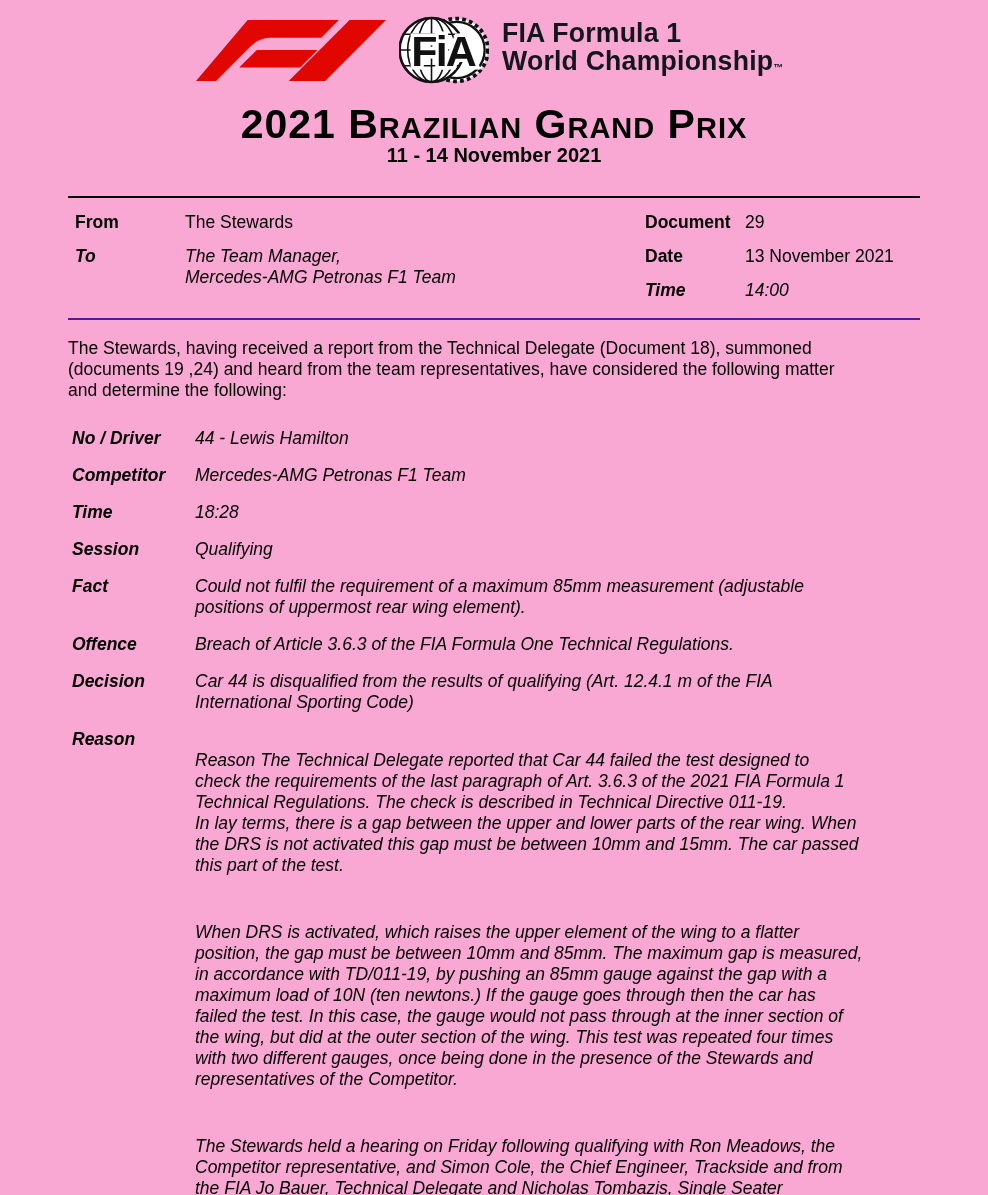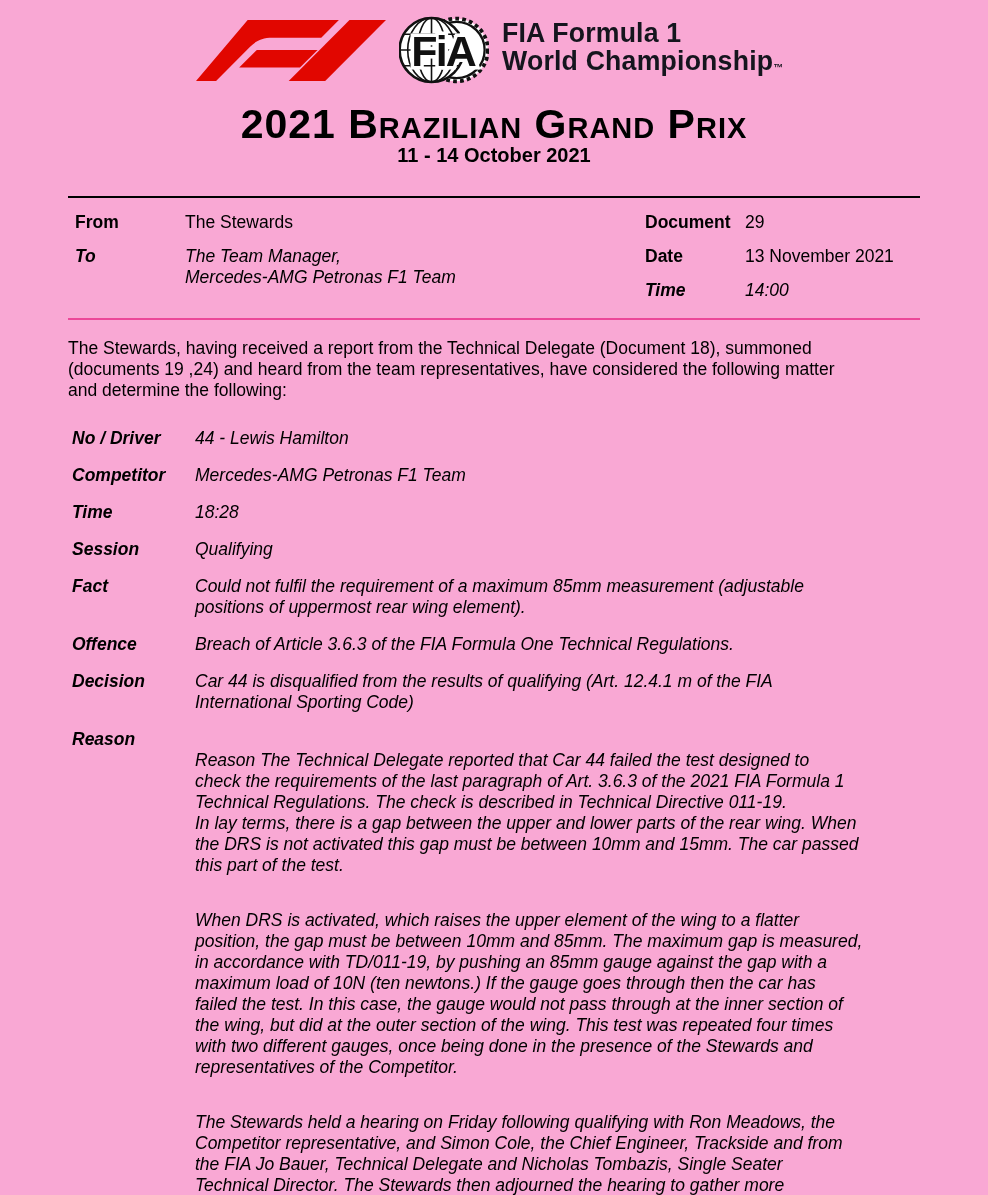--- a/index.html
+++ b/index.html
@@ -25,38 +25,38 @@
   
   .title-block { text-align: center; margin-top: 12px; }
   .event-title {
     margin: 0; font-size: 41px; line-height: 40px; font-weight: bold;
     font-variant: small-caps; letter-spacing: 1px;
   }
   .event-dates { margin: 0; font-size: 20px; line-height: 22px; font-weight: bold; }
   
   .meta {
     margin: 30px 68px 0 68px;
-    border-top: 2px solid #000; border-bottom: 2px solid #ec4899;
+    border-top: 2px solid #000; border-bottom: 2px solid #4c1d95;
     padding: 14px 0 17px 0; display: flex;
   }
   .meta-left { flex: 1; padding-left: 7px; }
   .meta-right { width: 275px; }
   .meta-row { display: flex; margin-bottom: 13px; }
   .meta-row:last-child { margin-bottom: 0; font-style: italic; }
   .meta-label { font-weight: bold; width: 110px; flex-shrink: 0; }
   .meta-right .meta-label { width: 100px; }
   .meta-value { white-space: pre-line; }
   
   .intro { margin: 18px 68px 0 68px; white-space: pre-line; }
   .fields { margin: 27px 68px 0 68px; }
   .frow { display: flex; margin-bottom: 16px; padding-left: 4px; font-style: italic; }
   .flabel { font-weight: bold; width: 123px; flex-shrink: 0; }
   .fvalue { white-space: pre-line; flex: 1; }
   .fvalue p { margin: 0; white-space: pre-line; }
-  .fvalue p + p { margin-top: 13px; }
+  .fvalue p + p { margin-top: 25px; }
 </style>
 </head>
 <body>
 
 <div class="page">
 
   <header class="masthead">
     <svg class="f1-logo-svg" viewBox="0 0 625 200" aria-hidden="true">
       <g fill="#e10600">
         <path d="M170 0 H470 L412 58 H252 C216 58 198 68 178 88 L66 200 H0 Z"></path>
@@ -81,21 +81,21 @@
       <text x="152" y="138" text-anchor="middle" dominant-baseline="central" font-family="Liberation Sans, DejaVu Sans, sans-serif" font-weight="bold" font-size="148" letter-spacing="-6" style="paint-order: stroke; stroke: #ffffff; stroke-width: 24; fill: #111;">FiA</text>
     </svg>
     <div class="wordmark">
       <div>FIA Formula 1</div>
       <div><span>World Championship</span><span class="tm">™</span></div>
     </div>
   </header>
 
   <div class="title-block">
     <h1 class="event-title">2021 Brazilian Grand Prix</h1>
-    <p class="event-dates">11 - 14 October 2021</p>
+    <p class="event-dates">11 - 14 November 2021</p>
   </div>
 
   <section class="meta">
     <div class="meta-left">
       <div class="meta-row">
         <div class="meta-label">From</div>
         <div class="meta-value">The Stewards</div>
       </div>
       <div class="meta-row">
         <div class="meta-label">To</div>

